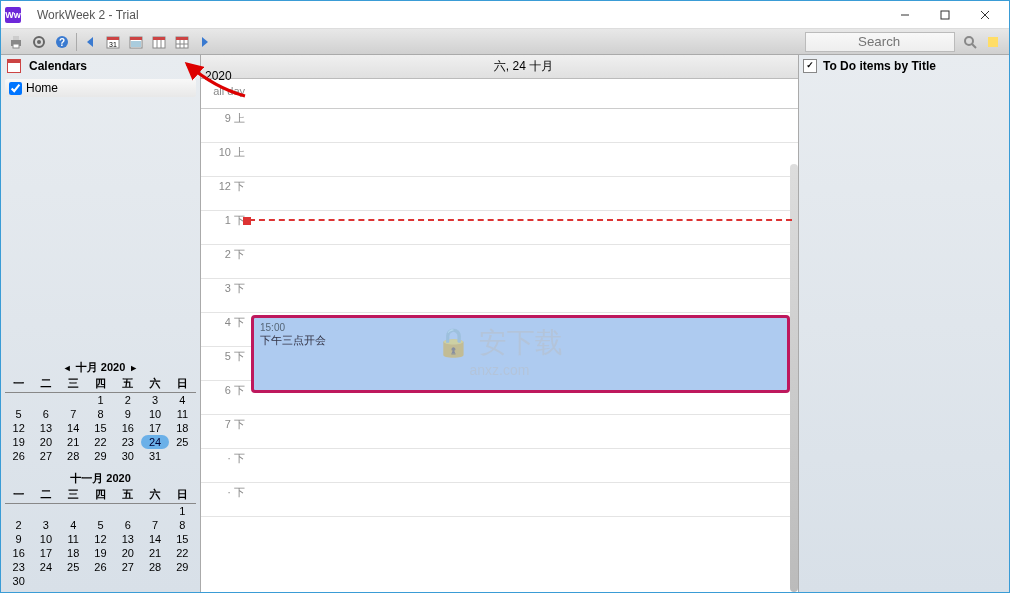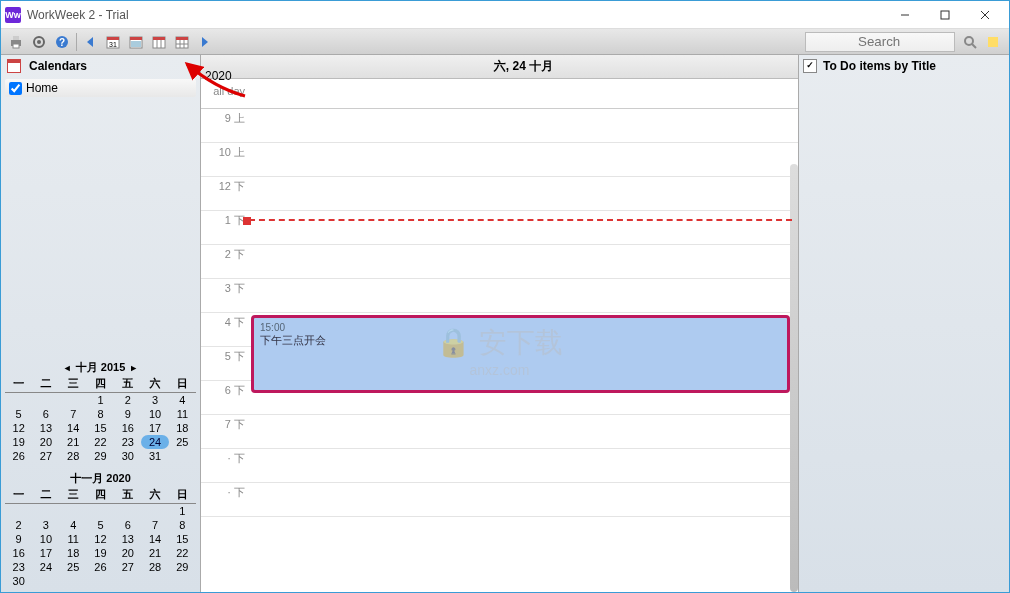--- a/index.html
+++ b/index.html
@@ -1,18 +1,18 @@
 <!DOCTYPE html>
 <html><head>
 <meta charset="utf-8">
 <style>
 * { box-sizing: border-box; margin: 0; padding: 0; }
 body { font-family: "Segoe UI", Tahoma, sans-serif; font-size: 12px; background: #fff; width: 1010px; height: 593px; overflow: hidden; border: 1px solid #3a9cd6; }
 .titlebar { height: 28px; background: #fff; display: flex; align-items: center; padding: 0 4px; border-bottom: 1px solid #ddd; }
-.titlebar .app-icon { width: 16px; height: 16px; margin-right: 6px; background: #6d28d9; border-radius: 2px; display: flex; align-items: center; justify-content: center; font-size: 9px; color: #fff; font-weight: bold; }
+.titlebar .app-icon { width: 16px; height: 16px; margin-right: 16px; background: #6d28d9; border-radius: 2px; display: flex; align-items: center; justify-content: center; font-size: 9px; color: #fff; font-weight: bold; }
 .titlebar .title { flex: 1; color: #555; }
 .titlebar .win-btn { width: 40px; height: 26px; display: flex; align-items: center; justify-content: center; color: #333; }
 .toolbar { height: 26px; background: linear-gradient(#e8e8e8, #d0d0d0); display: flex; align-items: center; padding: 0 4px; border-bottom: 1px solid #aaa; }
 .toolbar .tb-btn { width: 22px; height: 22px; display: flex; align-items: center; justify-content: center; margin-right: 1px; cursor: pointer; }
 .toolbar .sep { width: 1px; height: 18px; background: #aaa; margin: 0 2px; }
 .toolbar .spacer { flex: 1; }
 .toolbar .search-box { width: 150px; height: 20px; background: linear-gradient(#f8f8f8, #eee); border: 1px solid #bbb; padding: 0 4px; margin-right: 4px; }
 .toolbar .search-box input { border: none; background: transparent; width: 100%; height: 100%; outline: none; color: #888; margin-left: 48px; }
 .main { display: flex; height: calc(100% - 54px); }
 .sidebar { width: 200px; background: linear-gradient(#e8ecf0, #d8e0e8); border-right: 1px solid #aaa; display: flex; flex-direction: column; }
@@ -26,21 +26,21 @@
 .mini-cal { padding: 4px; font-size: 11px; }
 .mini-cal .mc-header { display: flex; align-items: center; justify-content: center; gap: 4px; font-weight: bold; }
 .mini-cal .mc-header .nav { cursor: pointer; font-size: 9px; }
 .mini-cal table { width: 100%; border-collapse: collapse; }
 .mini-cal th, .mini-cal td { text-align: center; padding: 1px 2px; width: 14.28%; }
 .mini-cal th { font-weight: bold; border-bottom: 1px solid #888; }
 .mini-cal td.today { background: #6bb0e8; border-radius: 8px; color: #003; }
 .center { flex: 1; border-right: 1px solid #aaa; display: flex; flex-direction: column; min-width: 0; }
 .center .date-header { height: 24px; background: linear-gradient(#f0f0f0, #e0e0e0); display: flex; align-items: center; border-bottom: 1px solid #bbb; }
 .center .date-header .year { width: 48px; padding-left: 4px; margin-top: 19px; }
-.center .date-header .day-title { flex: 1; text-align: center; font-weight: bold; }
+.center .date-header .day-title { flex: 1; text-align: center; font-weight: normal; }
 .center .allday { height: 30px; display: flex; border-bottom: 1px solid #ccc; }
 .center .allday .label { width: 48px; text-align: right; padding-right: 4px; color: #888; font-size: 11px; padding-top: 6px; }
 .center .allday .area { flex: 1; background: #fff; }
 .center .timegrid { flex: 1; overflow: hidden; position: relative; }
 .center .timegrid .slot { height: 34px; display: flex; border-bottom: 1px solid #e4e4e4; }
 .center .timegrid .slot .tlabel { width: 48px; text-align: center; padding-right: 4px; color: #888; font-size: 11px; display: flex; align-items: flex-start; justify-content: flex-end; padding-top: 2px; }
 .center .timegrid .slot .tarea { flex: 1; position: relative; }
 .now-line { position: absolute; left: 48px; right: 6px; border-top: 2px dashed #d33; z-index: 5; }
 .now-line::before { content: ""; position: absolute; left: -6px; top: -4px; width: 8px; height: 8px; background: #d33; }
 .event { position: absolute; left: 50px; right: 8px; background: #aecbf0; border: 3px solid #be185d; border-radius: 4px; padding: 4px 6px; color: #334; font-size: 11px; }
@@ -168,21 +168,21 @@
       <div class="cal-item">
         <input type="checkbox" checked="" style="">
         <span>Home</span>
       </div>
     </div>
     <div class="spacer-v"></div>
     <div id="mini-cals">
         <div class="mini-cal">
           <div class="mc-header">
             <span class="nav">◄</span>
-            <span>十月 2015</span>
+            <span>十月 2020</span>
             <span class="nav">►</span>
           </div>
           <table>
             <tbody>
               <tr>
                 <th>一</th>
                 <th>二</th>
                 <th>三</th>
                 <th>四</th>
                 <th>五</th>

